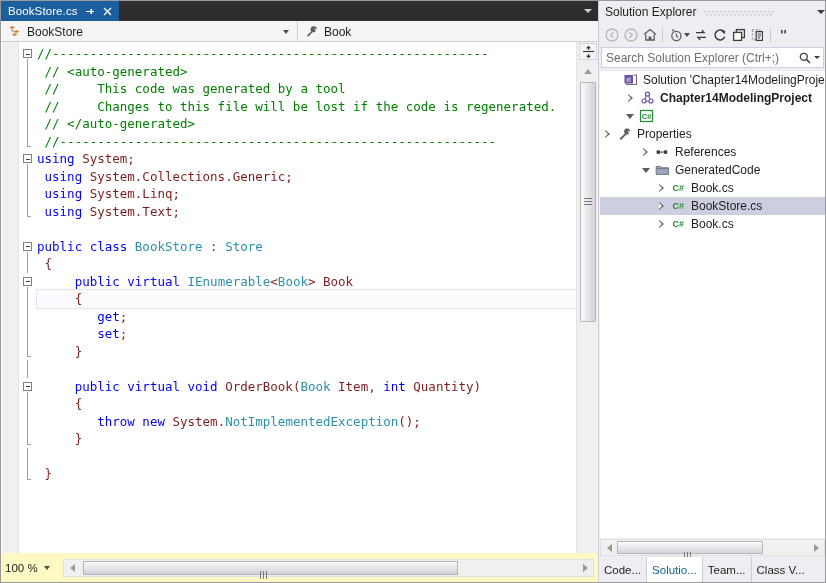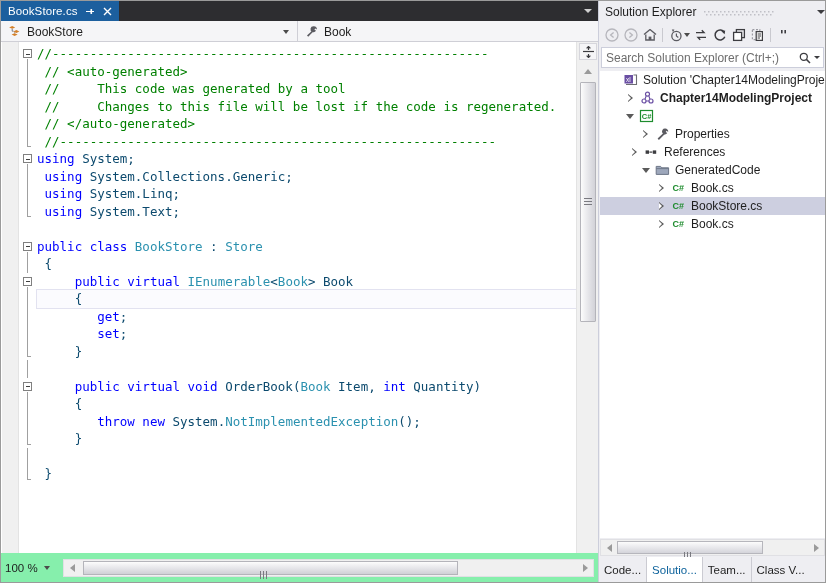--- a/index.html
+++ b/index.html
@@ -109,21 +109,21 @@
     font-family: "DejaVu Sans Mono", monospace;
     font-size: 12.5px;
     line-height: 17.5px;
     white-space: pre;
     color: #1e1e1e;
   }
   .cl { height: 17.5px; position: relative; white-space: pre; }
   .k   { color: #0000ff; }         
   .t   { color: #2b91af; }         
   .cm  { color: #008000; }         
-  .pl  { color: #0c4a6e; }         
+  .pl  { color: #7f1d1d; }         
   .cur-line {
     outline: 1px solid #e2e2f0;
     background: #fbfbfe;
     width: 540px;
   }
 
   
   #outline-glyphs { position: absolute; left: 0; top: 0; width: 17px; height: 511px; }
   .fold-box {
     position: absolute; width: 9px; height: 9px;
@@ -171,21 +171,21 @@
     position: absolute; left: 3px; top: 115px; width: 8px; height: 7px;
   }
   #v-thumb .grip i {
     display: block; height: 1px; background: #7a7a80; margin-bottom: 2px;
   }
 
   
   #editor-status {
     position: absolute; left: 0; top: 552px;
     width: 597px; height: 29px;
-    background: #86efac;
+    background: #fef9c3;
     display: flex; align-items: center;
   }
   #zoom-combo {
     display: flex; align-items: center; gap: 6px;
     width: 60px; height: 20px; padding-left: 4px;
     font-size: 11.5px; color: #1e1e1e; flex: none;
   }
   #zoom-combo .combo-arrow {
     width: 0; height: 0;
     border-left: 3.5px solid transparent;
@@ -623,33 +623,33 @@
           <span class="tw-expander">
             <span class="tri-open"></span>
           </span>
           <span class="tw-icon">
             <svg width="15" height="14" viewBox="0 0 15 14">
               <rect x="1.5" y="1.5" width="12" height="11" fill="#ffffff" stroke="#1e8c2e" stroke-width="1.2"></rect>
               <text x="2.8" y="9.8" font-family="Liberation Sans" font-size="7.5" font-weight="bold" fill="#1e8c2e">C#</text>
             </svg>
           </span>
         </div>
-        <div class="tree-row" style="padding-left: 38px;">
+        <div class="tree-row" style="">
           <span class="tw-expander">
             <span class="tri-closed-wrap"></span>
           </span>
           <span class="tw-icon">
             <svg width="15" height="14" viewBox="0 0 15 14">
               <path d="M10 1.6 a2.9 2.9 0 1 0 2.3 4.5 l-1.6 -1.2 0.9 -1.2 1.6 1.2 A2.9 2.9 0 0 0 10 1.6 Z" fill="#5b5b61"></path>
               <path d="M9 5.6 L2.6 11.6 L3.9 12.9 L10.1 6.8 Z" fill="#5b5b61"></path>
             </svg>
           </span>
           <span class="tw-label">Properties</span>
         </div>
-        <div class="tree-row" style="padding-left: 27px;">
+        <div class="tree-row" style="padding-left: 38px;">
           <span class="tw-expander">
             <span class="tri-closed-wrap"></span>
           </span>
           <span class="tw-icon">
             <svg width="15" height="14" viewBox="0 0 15 14">
               <rect x="1.6" y="5.4" width="3.4" height="3.4" fill="#3c3c40"></rect>
               <path d="M5.4 7.1 H8.4" stroke="#3c3c40" stroke-width="1.2"></path>
               <rect x="8.8" y="5.4" width="3.4" height="3.4" fill="#3c3c40"></rect>
             </svg>
           </span>

